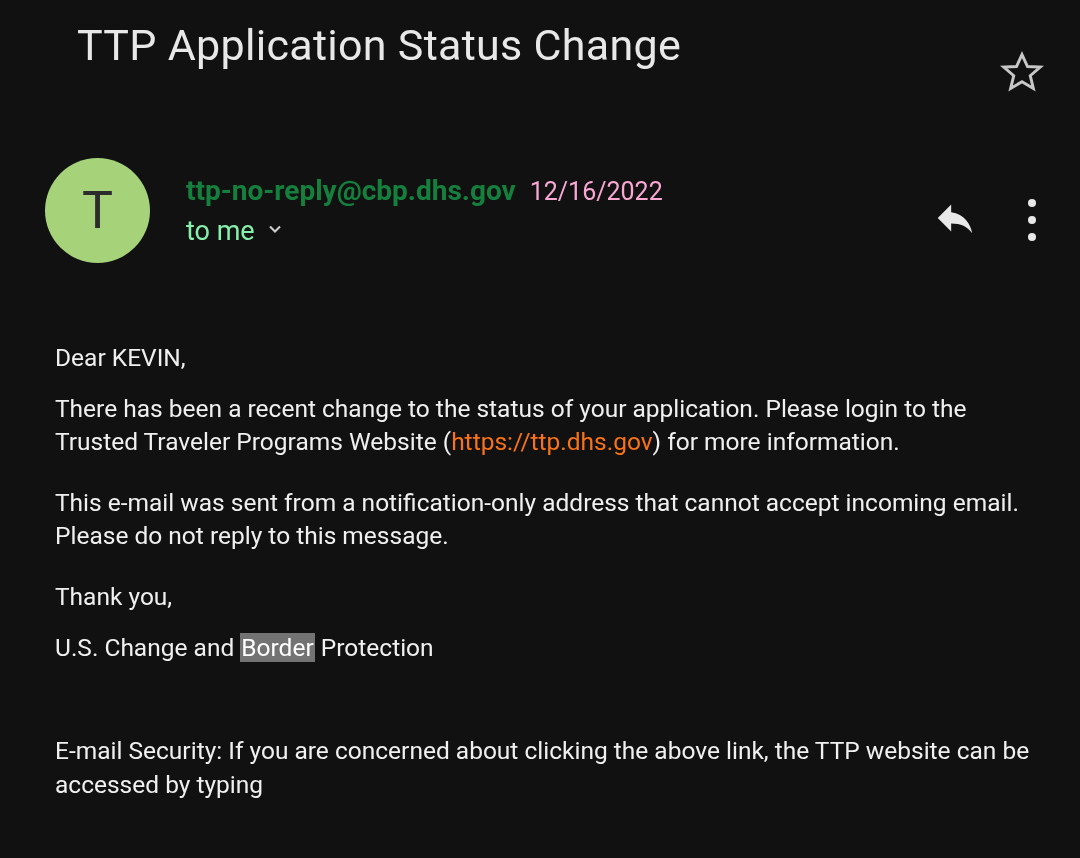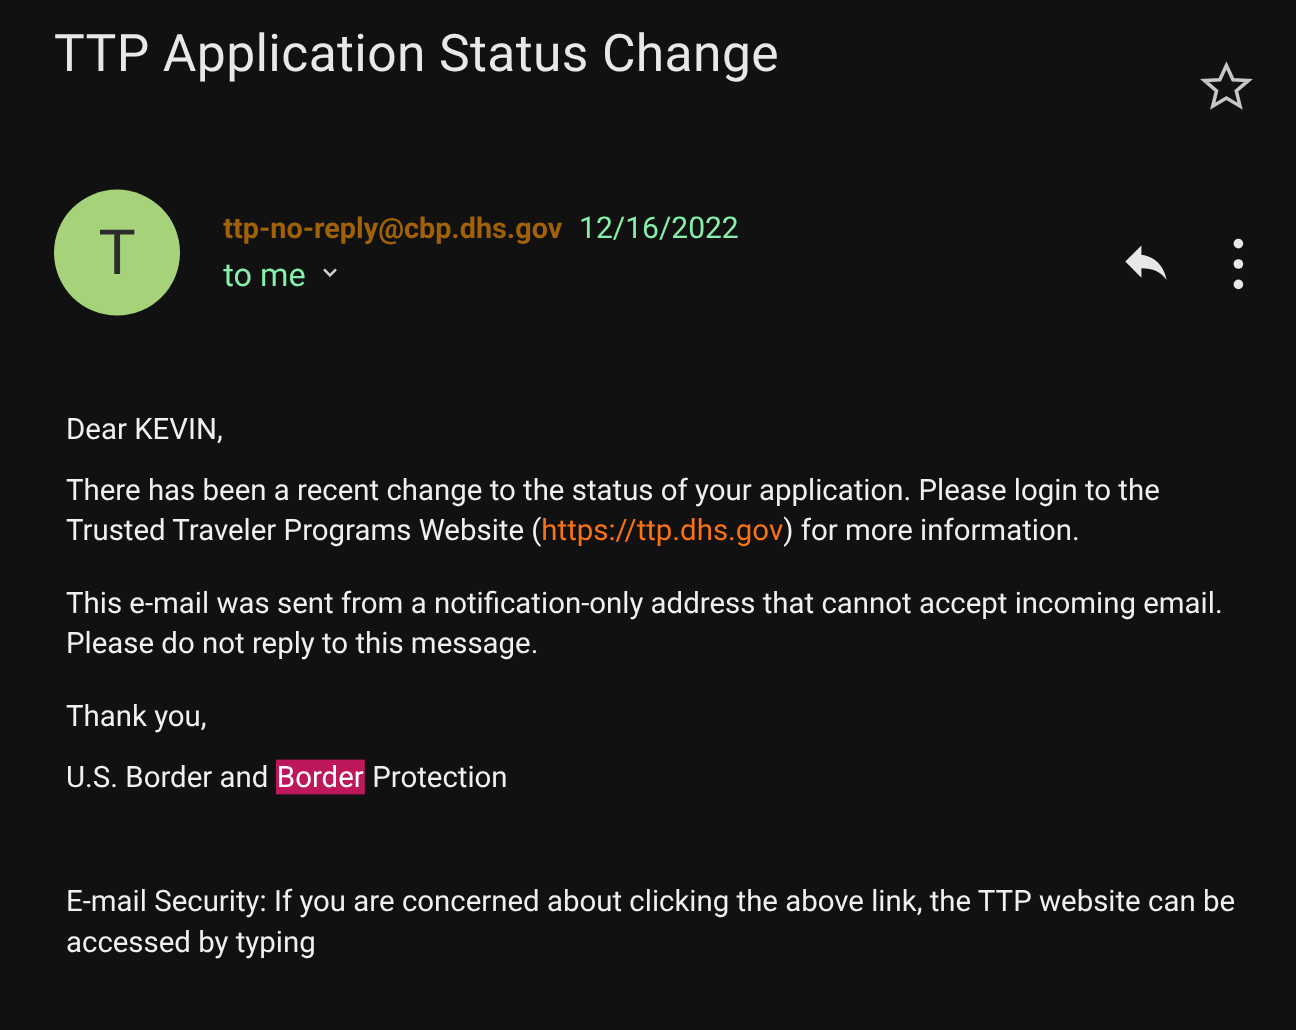--- a/index.html
+++ b/index.html
@@ -12,20 +12,21 @@
       overflow: hidden;
     }
     .container {
       padding: 20px 30px 0 45px;
     }
     .header {
       display: flex;
       align-items: flex-start;
       justify-content: space-between;
       margin-bottom: 60px;
+      margin-left: 32px;
     }
     .subject {
       font-size: 43px;
       font-weight: 400;
       color: #e8e8e8;
       letter-spacing: 0.3px;
       line-height: 1.2;
     }
     .star-btn {
       margin-top: 30px;
@@ -67,28 +68,28 @@
       flex-direction: column;
       gap: 8px;
       flex: 1;
     }
     .sender-line {
       display: flex;
       align-items: baseline;
       gap: 14px;
     }
     .sender {
-      font-size: 24px;
+      font-size: 28px;
       font-weight: 700;
-      color: #a16207;
+      color: #15803d;
     }
     .date {
       font-size: 25px;
       font-weight: 400;
-      color: #86efac;
+      color: #f9a8d4;
     }
     .recipient-line {
       display: flex;
       align-items: center;
       gap: 10px;
     }
     .recipient {
       font-size: 27px;
       color: #86efac;
     }
@@ -137,21 +138,21 @@
     }
     .para { margin-bottom: 18px; margin-left: 10px; }
     .gap-lg { margin-bottom: 70px; }
     .gap-md { margin-bottom: 28px; }
 
     a.link {
       color: #f97316;
       text-decoration: none;
     }
     .hl {
-      background: #be185d;
+      background: #737373;
       color: #fff;
       padding: 0 1px;
     }
   </style>
 </head>
 <body>
 
 <div class="container">
 
   <div class="header">
@@ -203,21 +204,21 @@
 
     <p class="para gap-md">
       <span>There has been a recent change to the status of your application. Please login to the Trusted Traveler Programs Website (</span><a href="#" class="link">https://ttp.dhs.gov</a><span>) for more information.</span>
     </p>
 
     <p class="para gap-md">This e-mail was sent from a notification-only address that cannot accept incoming email. Please do not reply to this message.</p>
 
     <p class="para">Thank you,</p>
 
     <p class="para gap-lg">
-      <span>U.S. Border and </span><span class="hl">Border</span><span> Protection</span>
+      <span>U.S. Change and </span><span class="hl">Border</span><span> Protection</span>
     </p>
 
     <p class="para">
       <span>E-mail Security: If you are concerned about clicking the above link, the TTP website can be accessed by typing </span>
     </p>
   </div>
 
 </div>
 
 </body></html>

